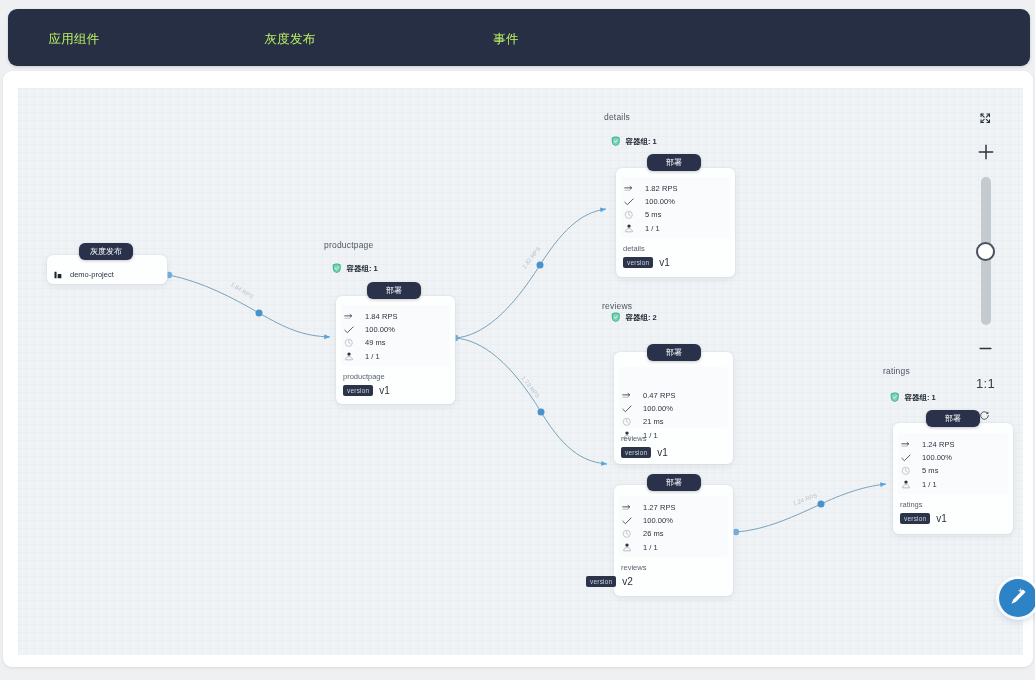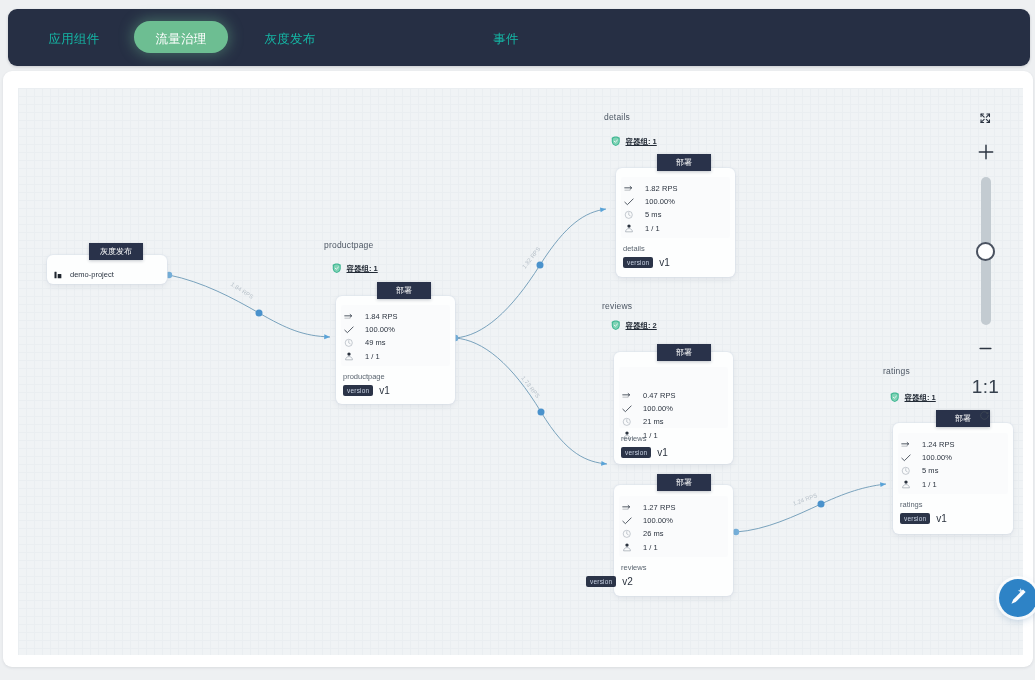--- a/index.html
+++ b/index.html
@@ -7,21 +7,21 @@
   body{width:1035px;height:680px;overflow:hidden;background:#eef0f2;
        font-family:"Liberation Sans","DejaVu Sans",sans-serif;
        -webkit-font-smoothing:antialiased;}
   #root{position:relative;width:1035px;height:680px;}
 
   
   .navbar{position:absolute;left:8px;top:9px;width:1022px;height:57px;
           background:#262F44;border-radius:9px;display:flex;align-items:center;
           box-shadow:0 1px 3px rgba(20,28,45,.18);}
   .navtab{position:absolute;top:2px;height:57px;display:flex;align-items:center;
-          justify-content:center;color:#14b8a6;font-size:12.5px;letter-spacing:.3px;
+          justify-content:center;color:#bef264;font-size:12.5px;letter-spacing:.3px;
           cursor:pointer;}
   .navtab.active{color:#fff;}
   .navtab.active::before{content:"";position:absolute;left:0;top:10px;width:100%;height:32px;
                  background:#6DBE92;border-radius:16px;
                  box-shadow:0 0 14px 2px rgba(109,190,146,.40);z-index:0;}
   .navtab.active > span{position:relative;z-index:1;}
 
   
   .canvas-card{position:absolute;left:3px;top:71px;width:1030px;height:596px;
       background:#ffffff;border-radius:9px;box-shadow:0 1px 3px rgba(30,40,60,.10);}
@@ -35,65 +35,62 @@
       background-size: 8px 8px, 8px 8px, 40px 40px, 40px 40px;
       background-position: 0 0, 0 0, 0 0, 0 0;
       overflow:hidden;}
 
   
   .node{position:absolute;}
   .ncard{position:absolute;background:#fdfefe;border-radius:6px;
          box-shadow:0 2px 6px rgba(40,60,90,.09), 0 0 0 1px rgba(228,234,240,.65);}
   .ntitle{position:absolute;font-size:8.5px;color:#4c5663;letter-spacing:.2px;white-space:nowrap;}
   .npods{position:absolute;display:flex;align-items:center;gap:5px;
-         font-size:7.5px;color:#232b36;white-space:nowrap;font-weight:600;text-decoration:underline;}
-  .pill{position:absolute;height:17px;background:#29324A;border-radius:0;
+         font-size:7.5px;color:#232b36;white-space:nowrap;font-weight:600;}
+  .pill{position:absolute;height:17px;background:#29324A;border-radius:6px;
         color:#fff;font-size:8px;display:flex;align-items:center;justify-content:center;
-        box-shadow:0 1px 3px rgba(25,35,55,.25);white-space:nowrap;margin-left:10px;}
+        box-shadow:0 1px 3px rgba(25,35,55,.25);white-space:nowrap;}
   .mpanel{position:absolute;background:#f9fafb;border-radius:3px;opacity:.85;}
   .metrics{position:absolute;}
   .mrow{display:flex;align-items:center;height:13.2px;}
   .mrow .mi{width:10px;height:10px;display:flex;align-items:center;justify-content:center;
             flex:0 0 10px;}
   .mrow .mv{font-size:7.5px;color:#2b333f;margin-left:11px;white-space:nowrap;
             letter-spacing:.05px;}
   .ver-name{position:absolute;font-size:7.5px;color:#5a646f;white-space:nowrap;}
   .ver-row{position:absolute;display:flex;align-items:center;}
   .ver-tag{background:#2B3448;color:#c9d2e3;font-size:6.5px;padding:1.5px 4px 1.5px 4px;
            border-radius:2px;letter-spacing:.2px;line-height:8px;}
   .ver-val{font-size:10px;color:#2b333f;margin-left:6px;}
 
   
   .zoomctl{position:absolute;display:flex;flex-direction:column;align-items:center;}
   .zbtn{display:flex;align-items:center;justify-content:center;cursor:pointer;}
   .ztrack{width:10px;border-radius:5px;background:#c3cbd1;position:relative;}
   .zknob{position:absolute;width:19px;height:19px;border-radius:50%;
          background:#fff;border:2px solid #4a5260;left:-5px;box-sizing:border-box;}
-  .zlabel{font-size:19px;color:#36404d;letter-spacing:.3px;font-weight:500;}
+  .zlabel{font-size:13px;color:#36404d;letter-spacing:.3px;font-weight:500;}
 
   .fab{position:absolute;width:38px;height:38px;border-radius:50%;
        background:#2E83C6;display:flex;align-items:center;justify-content:center;
        box-shadow:0 0 0 3px rgba(255,255,255,.8), 0 3px 9px rgba(30,90,150,.30);
        cursor:pointer;}
 
   svg.edges{position:absolute;left:0;top:0;width:1005px;height:567px;overflow:visible;}
   .elabel{position:absolute;font-size:5.8px;color:#b7c0c9;white-space:nowrap;
           transform-origin:0 0;letter-spacing:.1px;}
 </style>
 </head>
 <body>
 
 <div id="root">
 
   <div class="navbar">
     <div class="navtab" id="tab0" style="left: 26px; width: 80px;">
         <span>应用组件</span>
-      </div>
-    <div class="navtab active" id="tab1" style="left: 126px; width: 94px;">
-        <span>流量治理</span>
       </div>
     <div class="navtab" id="tab2" style="left: 242px; width: 80px;">
         <span>灰度发布</span>
       </div>
     <div class="navtab" id="tab4" style="left: 478px; width: 40px;">
         <span>事件</span>
       </div>
   </div>
 
   <div class="canvas-card">
@@ -246,21 +243,21 @@
             </div>
             <div class="ver-name" style="left:605px;top:156px;">details</div>
             <div class="ver-row" style="left:605px;top:169px;">
               <span class="ver-tag">version</span>
               <span class="ver-val">v1</span>
             </div>
           </div>
           <div class="node">
             <div class="ncard" style="left:596px;top:264px;width:119px;height:112px;"></div>
             <div class="ntitle" style="left:584px;top:213px;">reviews</div>
-            <div class="npods" style="left:593px;top:232px;">
+            <div class="npods" style="left:593px;top:224px;">
               <span><svg width="9.5" height="10" viewBox="0 0 12 13">
                   <path d="M6 .6C4.3 .6 2.4 1.3 1.1 2.1 0.9 2.3 0.8 2.5 0.8 2.8v4.3c0 3.1 2.2 5.0 5.2 5.8 3-.8 5.2-2.7 5.2-5.8V2.8c0-.3-.1-.5-.3-.7C9.6 1.3 7.7 .6 6 .6z" fill="#3eb692"></path>
                   <path d="M6 2.0C4.8 2.0 3.5 2.5 2.5 3.1 2.3 3.2 2.2 3.4 2.2 3.6v3.5c0 2.4 1.6 3.9 3.8 4.5 2.2-.6 3.8-2.1 3.8-4.5V3.6c0-.2-.1-.4-.3-.5C8.5 2.5 7.2 2.0 6 2.0z" fill="#7fd3b5"></path>
                   <path d="M4.0 6.7 5.4 8.1 8.2 5.3" stroke="#ffffff" stroke-width="1.2" fill="none" stroke-linecap="round" stroke-linejoin="round" opacity=".9"></path>
                 </svg></span>
               <span>容器组: 2</span>
             </div>
             <div class="pill" style="left:629px;top:256px;width:54px;">
               <span>部署</span>
             </div>

